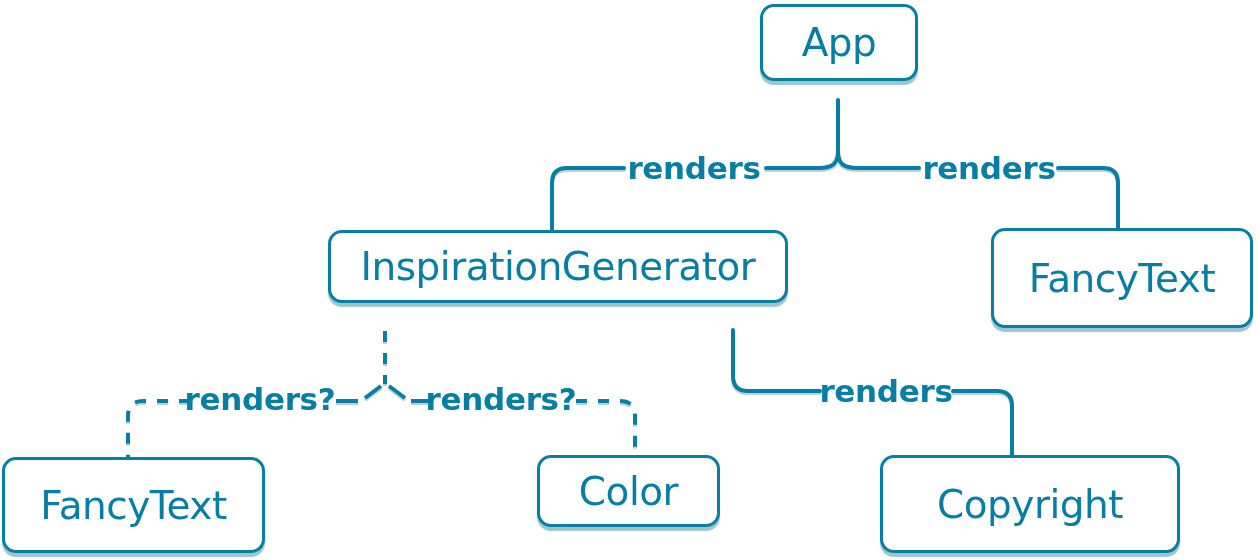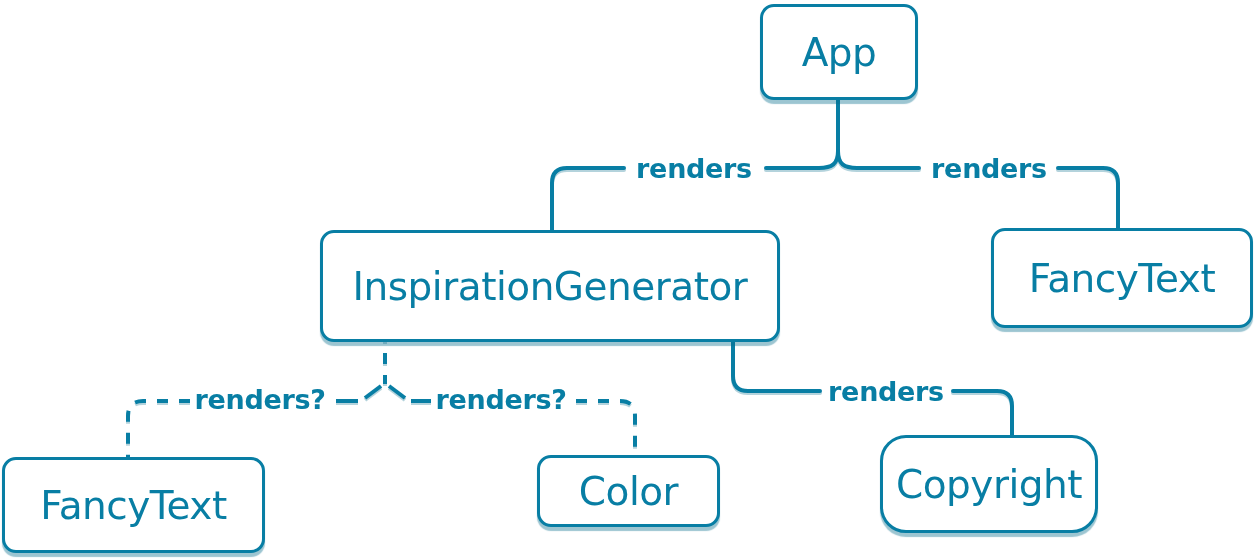--- a/index.html
+++ b/index.html
@@ -42,31 +42,31 @@
     box-shadow: 0 3.5px 1px rgba(8, 110, 140, 0.40);
     display: flex;
     align-items: center;
     justify-content: center;
     color: #087ea4;
     font-size: 39px;
     font-weight: 400;
     letter-spacing: -0.5px;
     white-space: nowrap;
   }
-  .node-app        { left: 760px; top: 4px;   width: 158px; height: 96px; }
-  .node-ig         { left: 320px; top: 230px; width: 460px; height: 112px; }
+  .node-app        { left: 760px; top: 4px;   width: 158px; height: 77px; }
+  .node-ig         { left: 328px; top: 230px; width: 460px; height: 73px; }
   .node-ft-top     { left: 991px; top: 228px; width: 262px; height: 100px; }
   .node-ft-bottom  { left: 2px;   top: 457px; width: 263px; height: 96px; }
   .node-color      { left: 537px; top: 455px; width: 183px; height: 72px; }
-  .node-copyright  { left: 880px; top: 435px; width: 218px; height: 98px; border-radius: 26px; }
+  .node-copyright  { left: 880px; top: 455px; width: 300px; height: 98px; }
   .edge-label {
     position: absolute;
     transform: translate(-50%, -50%);
     color: #087ea4;
-    font-size: 27px;
+    font-size: 31px;
     font-weight: 700;
     letter-spacing: -0.3px;
     white-space: nowrap;
   }
   .edge-label-1 { left: 694px; top: 168px; }
   .edge-label-2 { left: 989px; top: 168px; }
   .edge-label-3 { left: 260px; top: 399px; }
   .edge-label-4 { left: 501px; top: 399px; }
   .edge-label-5 { left: 886px; top: 391px; }
 </style>

